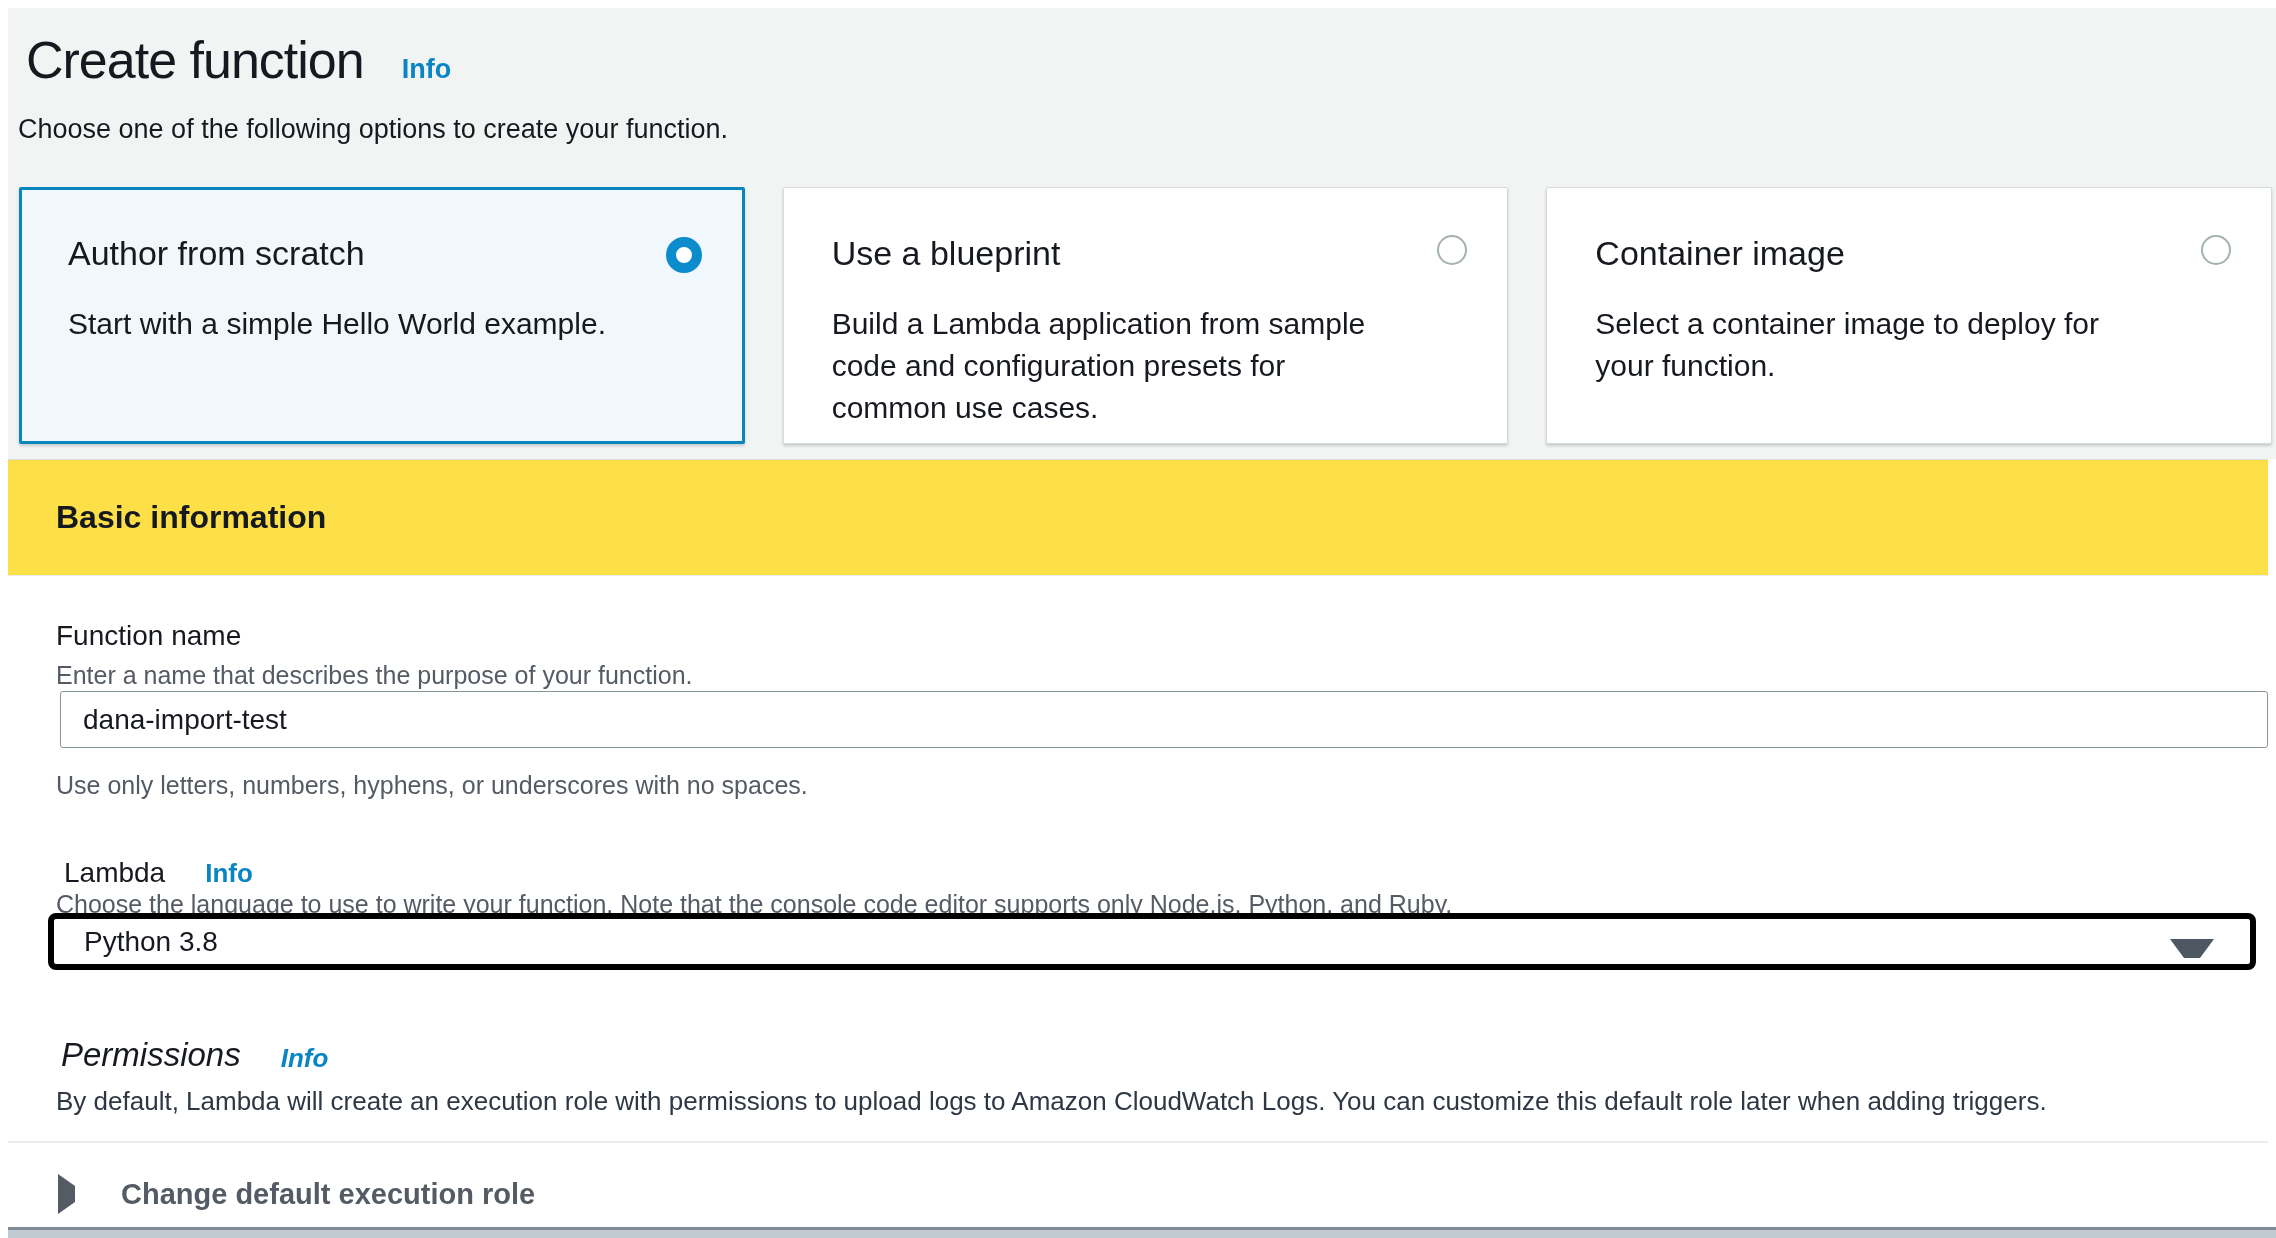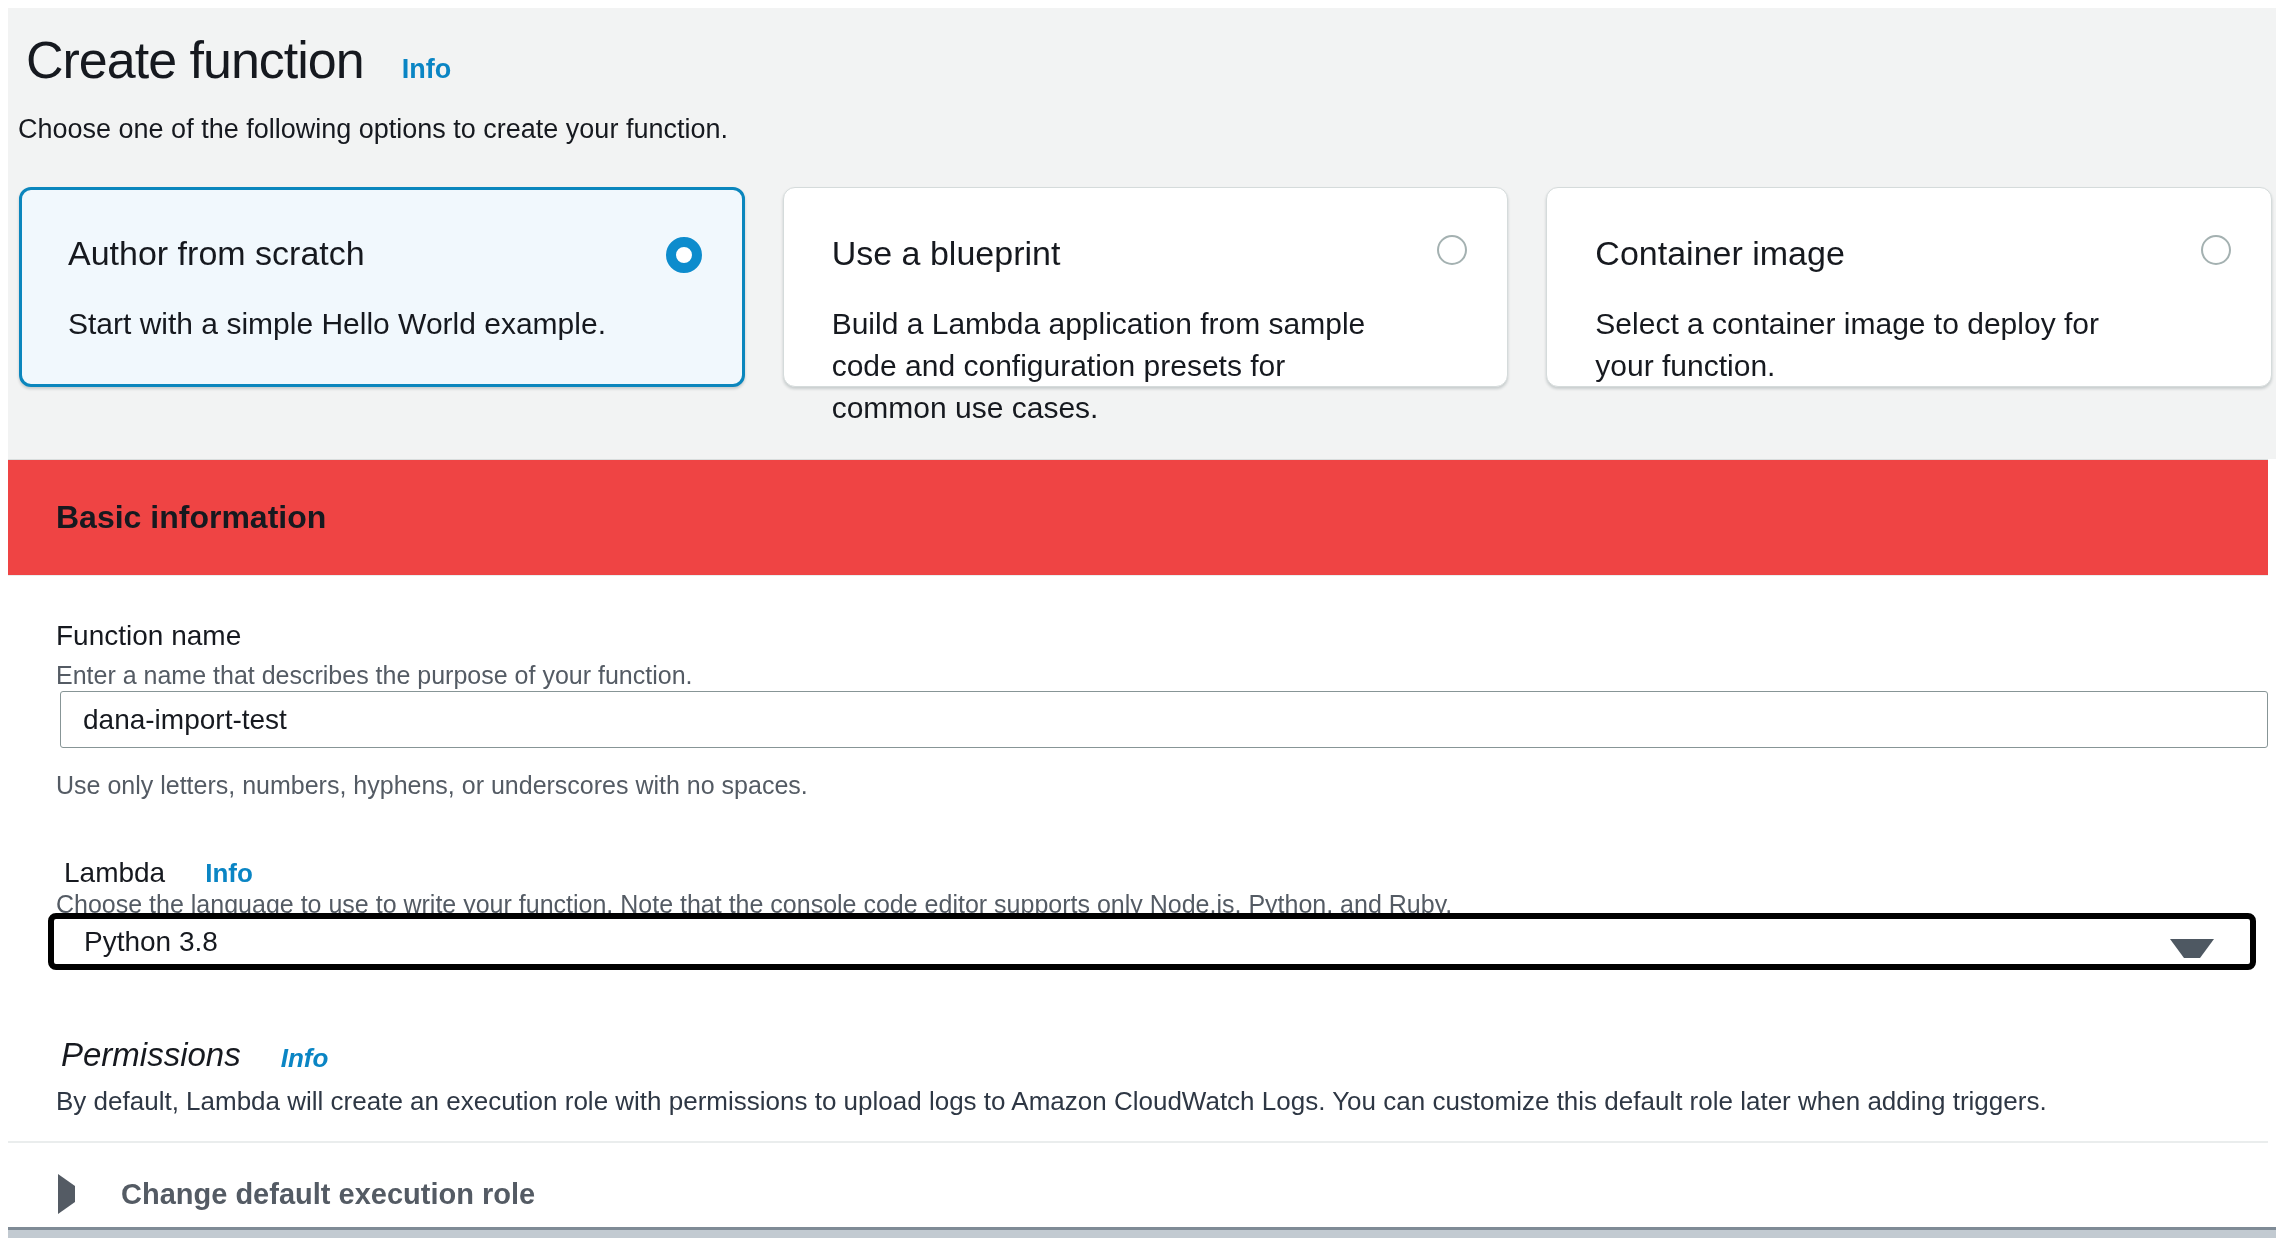--- a/index.html
+++ b/index.html
@@ -31,23 +31,23 @@
     position: absolute; top: 98px; left: 2px;
     font-size: 27px; color: #16191f;
   }
 
   
   .cards {
     position: absolute; top: 171px; left: 3px; right: 4px;
     display: flex; gap: 38px;
   }
   .card {
-    flex: 1; height: 200px; position: relative;
+    flex: 1; height: 257px; position: relative;
     background: #ffffff;
-    border: 1px solid #d5dbdb; border-radius: 12px;
+    border: 1px solid #d5dbdb; border-radius: 2px;
     padding: 46px 40px 0 40px;
     box-shadow: 0 2px 3px rgba(0,28,36,.18);
     cursor: pointer;
   }
   .card.selected {
     background: #f1f8fd;
     border: 3px solid #0b86bd;
     padding: 44px 38px 0 38px;
   }
   .card-title { font-size: 34px; color: #16191f; }
@@ -58,21 +58,21 @@
   .radio {
     position: absolute; top: 47px; right: 40px;
     width: 30px; height: 30px; border-radius: 50%;
     background: #ffffff; border: 2px solid #a4b1b1;
   }
   .radio.checked { border: 10px solid #0d8ccd; }
 
   
   .panel-header {
     position: absolute; top: 451px; left: 0; width: 2260px; height: 117px;
-    background: #ef4444;
+    background: #fde047;
     border-top: 1px solid #d9dddd; border-bottom: 1px solid #eaeded;
     display: flex; align-items: center; padding-left: 40px;
   }
   .panel-header h2 { font-size: 32px; font-weight: 700; color: #16191f; }
 
   
   .content {
     position: absolute; top: 568px; left: 0; width: 2276px; height: 670px;
     background: #ffffff;
   }

